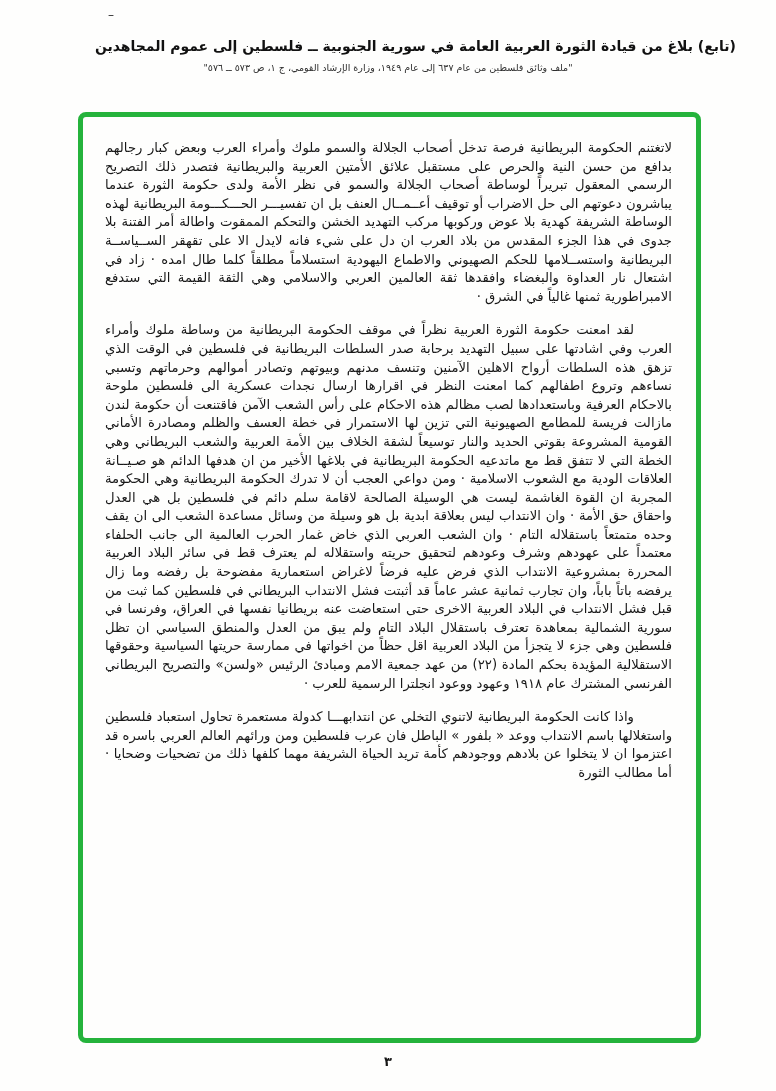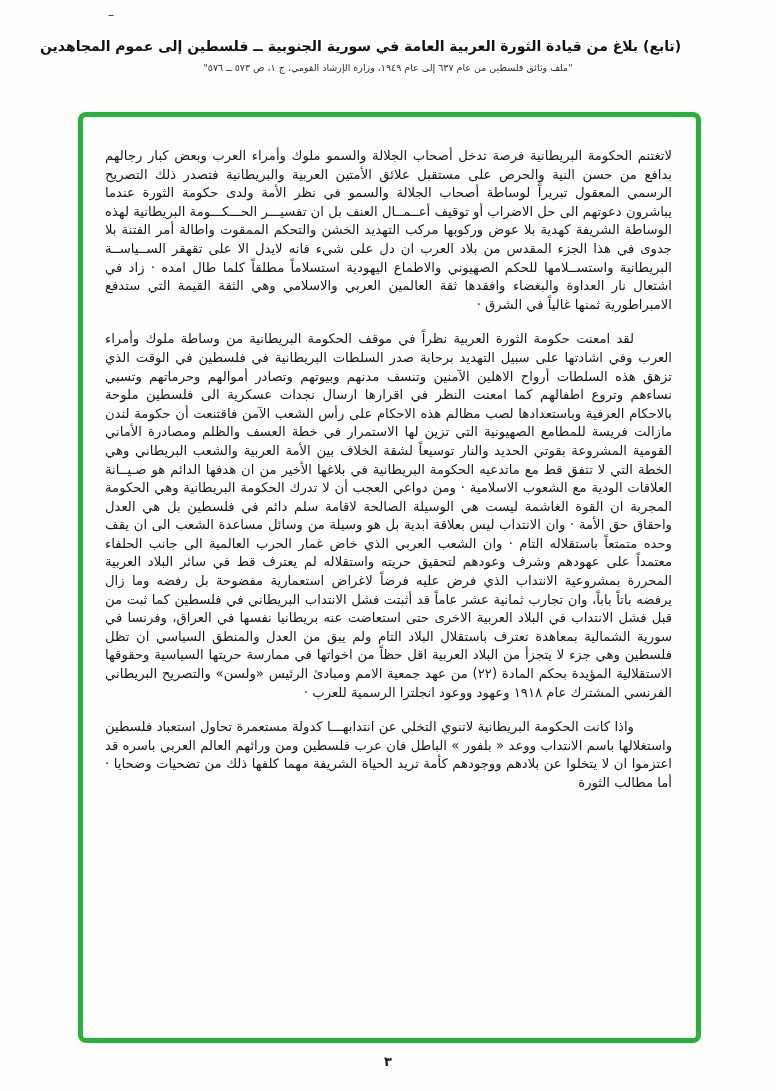--- a/index.html
+++ b/index.html
@@ -21,21 +21,21 @@
     top: 8px;
     left: 108px;
     font-size: 12px;
     color: #2a2a2a;
   }
   .doc-title {
     position: absolute;
     top: 36px;
     left: 40px;
     right: 40px;
-    text-align: left;
+    text-align: right;
     direction: rtl;
     font-weight: bold;
     font-size: 14px;
     line-height: 20px;
     color: #111111;
   }
   .source-line {
     position: absolute;
     top: 62px;
     left: 60px;
@@ -60,21 +60,21 @@
     background: transparent;
   }
   .body-text {
     direction: rtl;
     text-align: justify;
     font-size: 13.2px;
     line-height: 18.6px;
     color: #171717;
   }
   .body-text p {
-    margin: 16px 0 15px 0;
+    margin: 8px 0 15px 0;
   }
   .body-text p.indent {
     text-indent: 38px;
   }
   .page-number {
     position: absolute;
     bottom: 22px;
     left: 0;
     right: 0;
     text-align: center;

